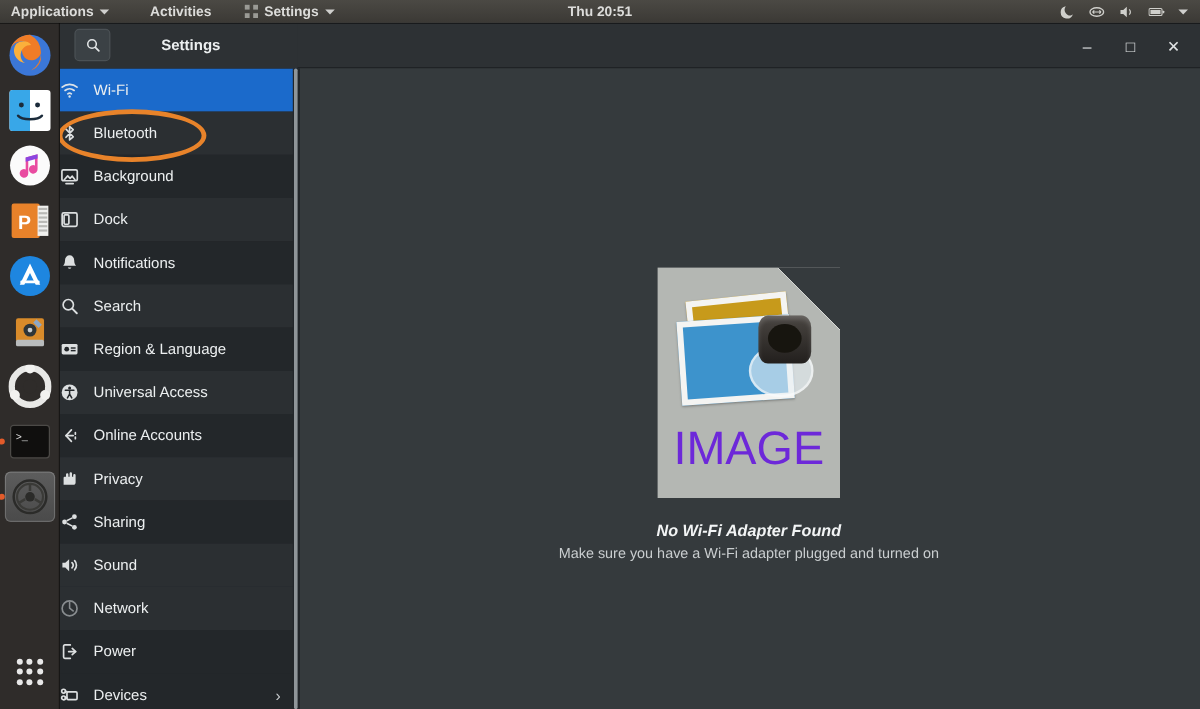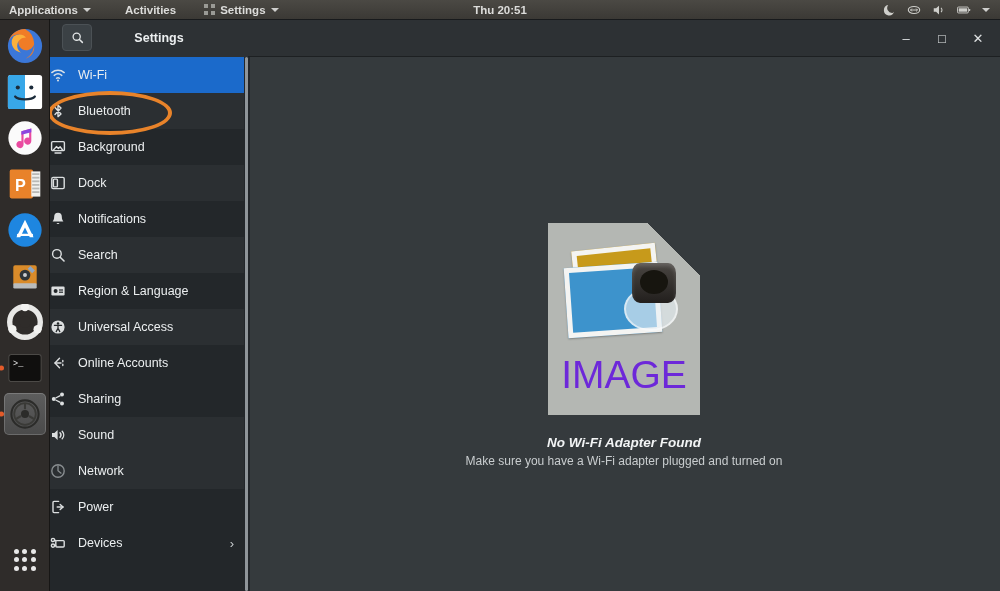--- a/index.html
+++ b/index.html
@@ -365,20 +365,28 @@
           <div class="srow">
             <span class="ico">
               <svg width="16" height="16" viewBox="0 0 16 16">
                 <path d="M9.5 3.2 5 8l4.5 4.8" stroke="#e6e9ea" stroke-width="1.4" fill="none" stroke-linecap="round" stroke-linejoin="round"></path>
                 <path d="M5 8h6" stroke="#e6e9ea" stroke-width="1.4" fill="none" stroke-linecap="round" stroke-linejoin="round"></path>
                 <path d="M12.8 5.4v1.4M12.8 9.2v1.4" stroke="#e6e9ea" stroke-width="1.4" fill="none" stroke-linecap="round" stroke-linejoin="round"></path>
               </svg>
             </span>
             <span>Online Accounts</span>
           </div>
+          <div class="srow alt">
+            <span class="ico">
+              <svg width="16" height="16" viewBox="0 0 16 16">
+                <path d="M3 13V7.2a1 1 0 0 1 1-1h1V4.4a1 1 0 1 1 2 0v1.8h1V3.6a1 1 0 1 1 2 0v2.6h1V5a1 1 0 1 1 2 0v6.2c0 1-.8 1.8-1.8 1.8z" fill="#e6e9ea"></path>
+              </svg>
+            </span>
+            <span>Privacy</span>
+          </div>
           <div class="srow">
             <span class="ico">
               <svg width="16" height="16" viewBox="0 0 16 16">
                 <circle cx="12" cy="3.6" r="2" fill="#e6e9ea"></circle>
                 <circle cx="12" cy="12.4" r="2" fill="#e6e9ea"></circle>
                 <circle cx="3.8" cy="8" r="2" fill="#e6e9ea"></circle>
                 <path d="M5.6 7 10.3 4.6M5.6 9l4.7 2.4" stroke="#e6e9ea" stroke-width="1.3" fill="none"></path>
               </svg>
             </span>
             <span>Sharing</span>

